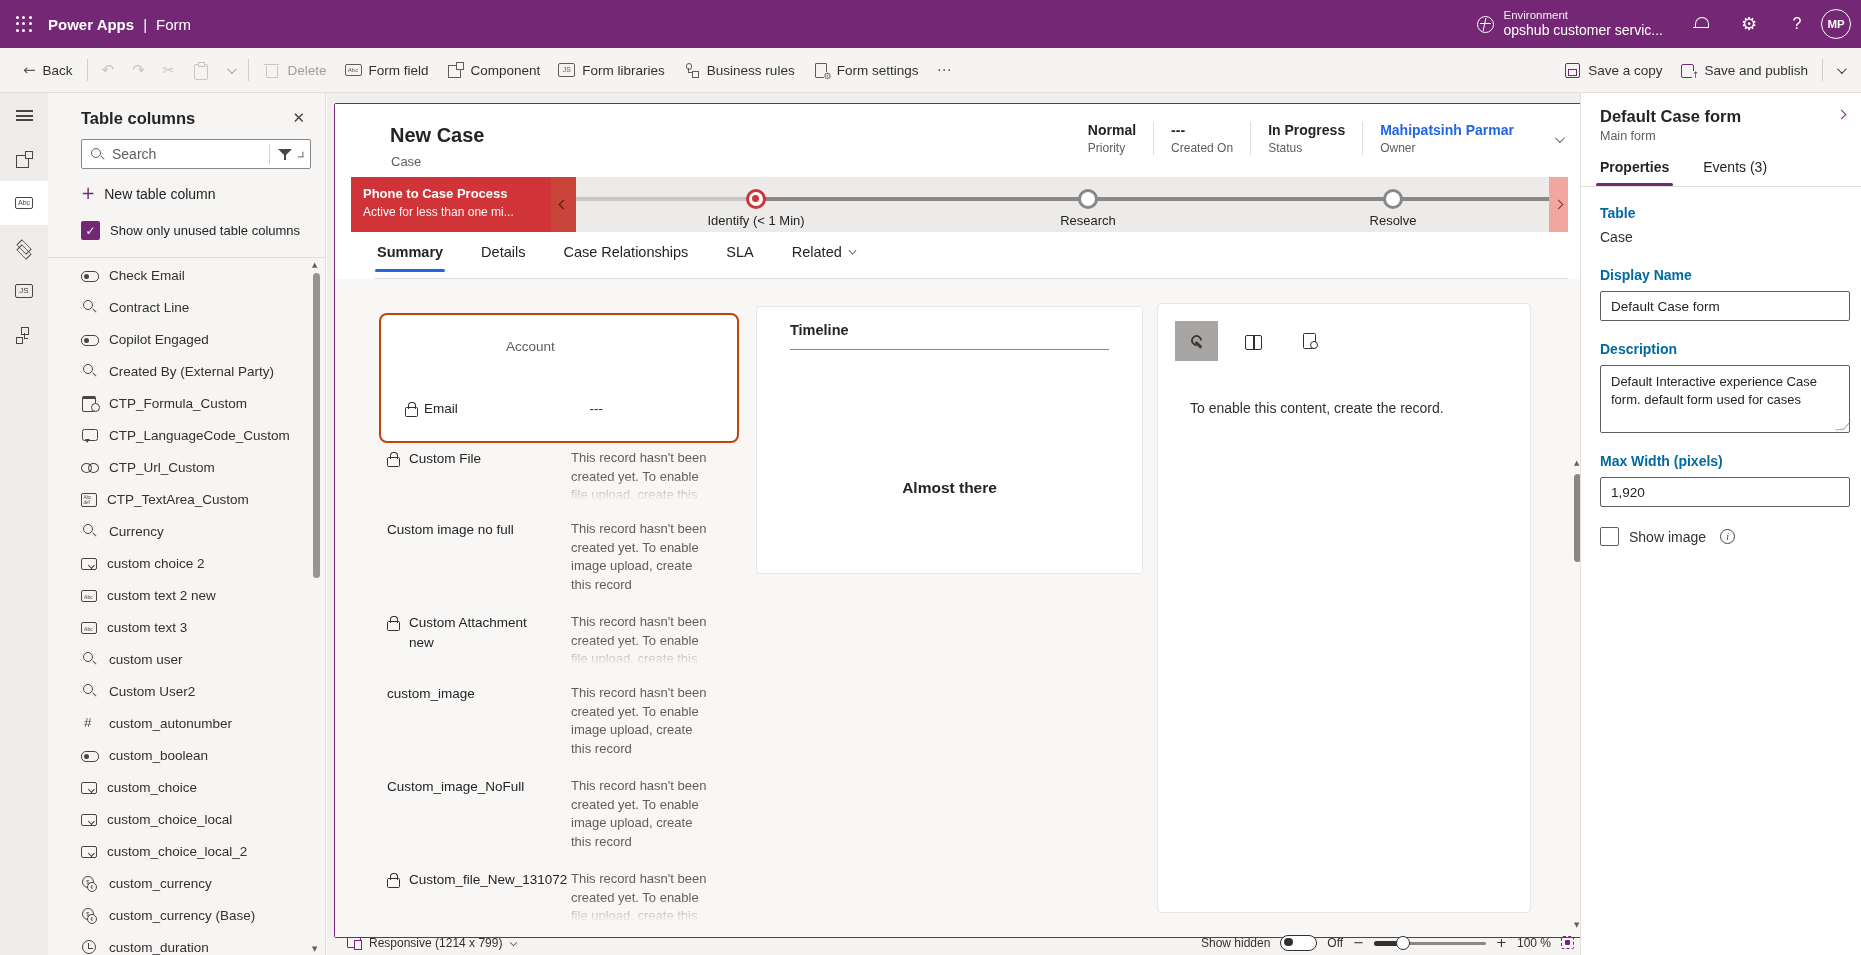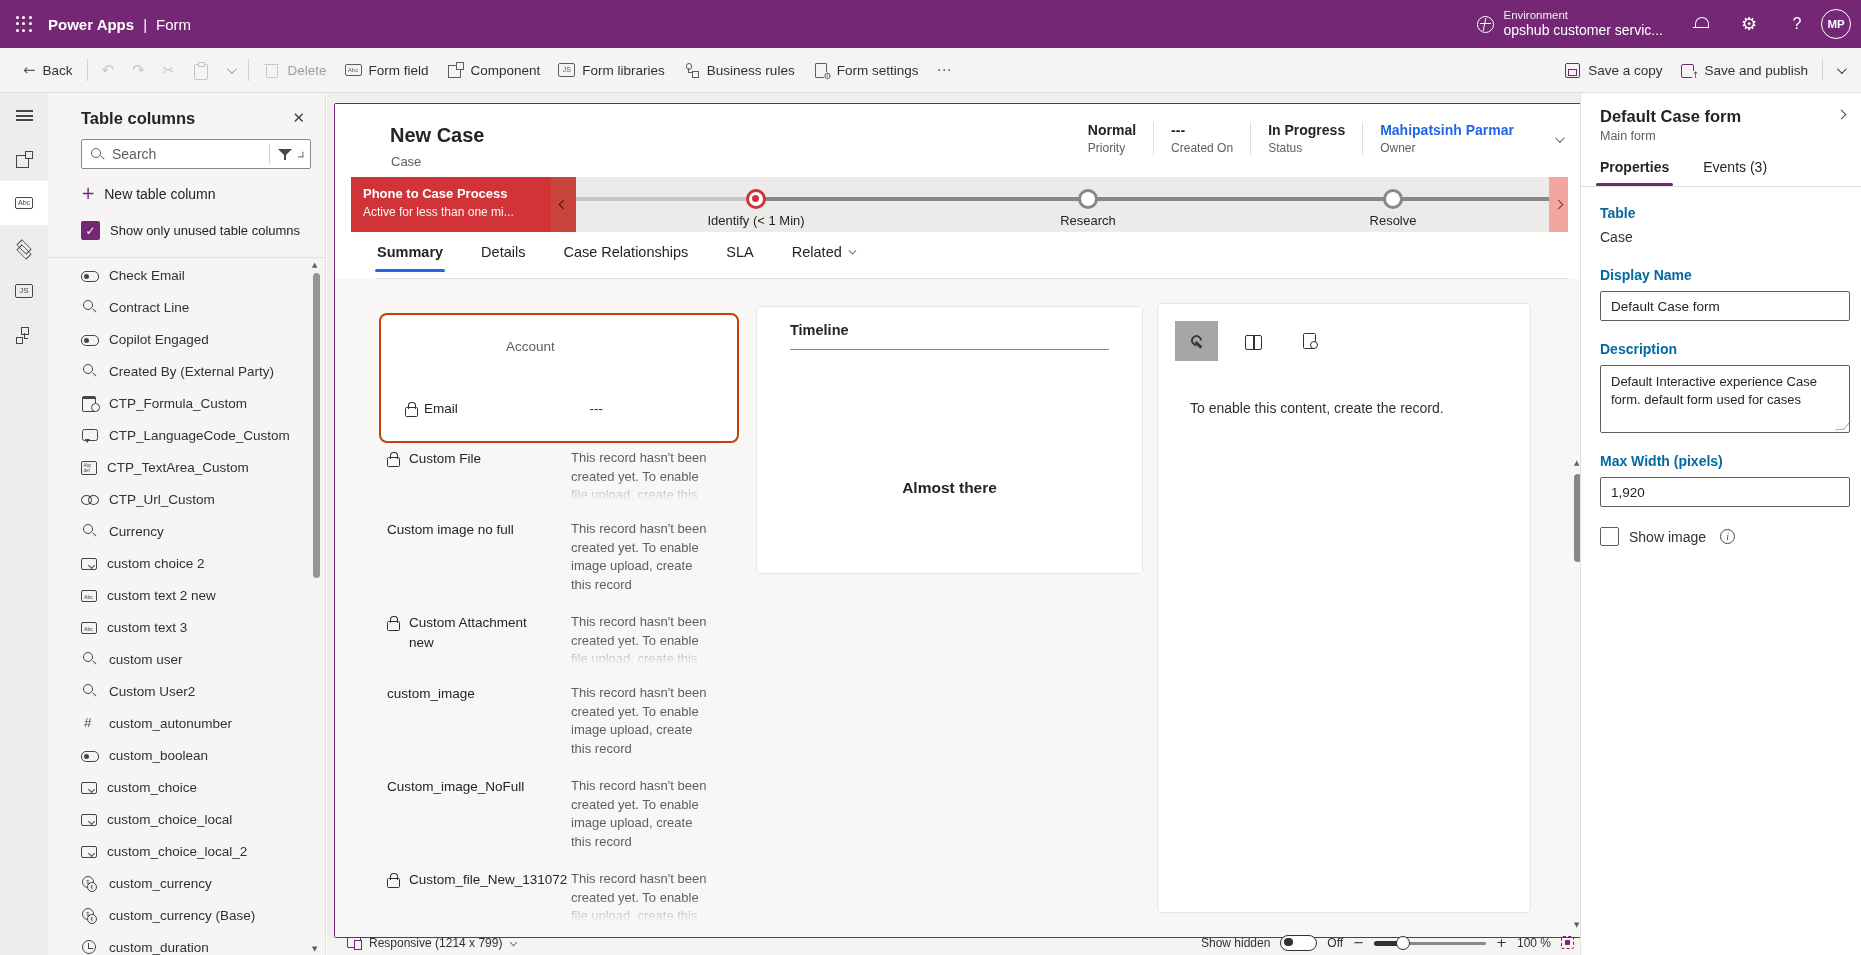--- a/index.html
+++ b/index.html
@@ -437,27 +437,27 @@
           <span class="ci formula"></span>
           <span>CTP_Formula_Custom</span>
         </div>
 
         <div class="col-item">
           <span class="ci chat"></span>
           <span>CTP_LanguageCode_Custom</span>
         </div>
 
         <div class="col-item">
+          <span class="ci url"></span>
+          <span>CTP_Url_Custom</span>
+        </div>
+
+        <div class="col-item">
           <span class="ci textarea"></span>
           <span>CTP_TextArea_Custom</span>
-        </div>
-
-        <div class="col-item">
-          <span class="ci url"></span>
-          <span>CTP_Url_Custom</span>
         </div>
 
         <div class="col-item">
           <span class="ci lookup"></span>
           <span>Currency</span>
         </div>
 
         <div class="col-item">
           <span class="ci choice"></span>
           <span>custom choice 2</span>

